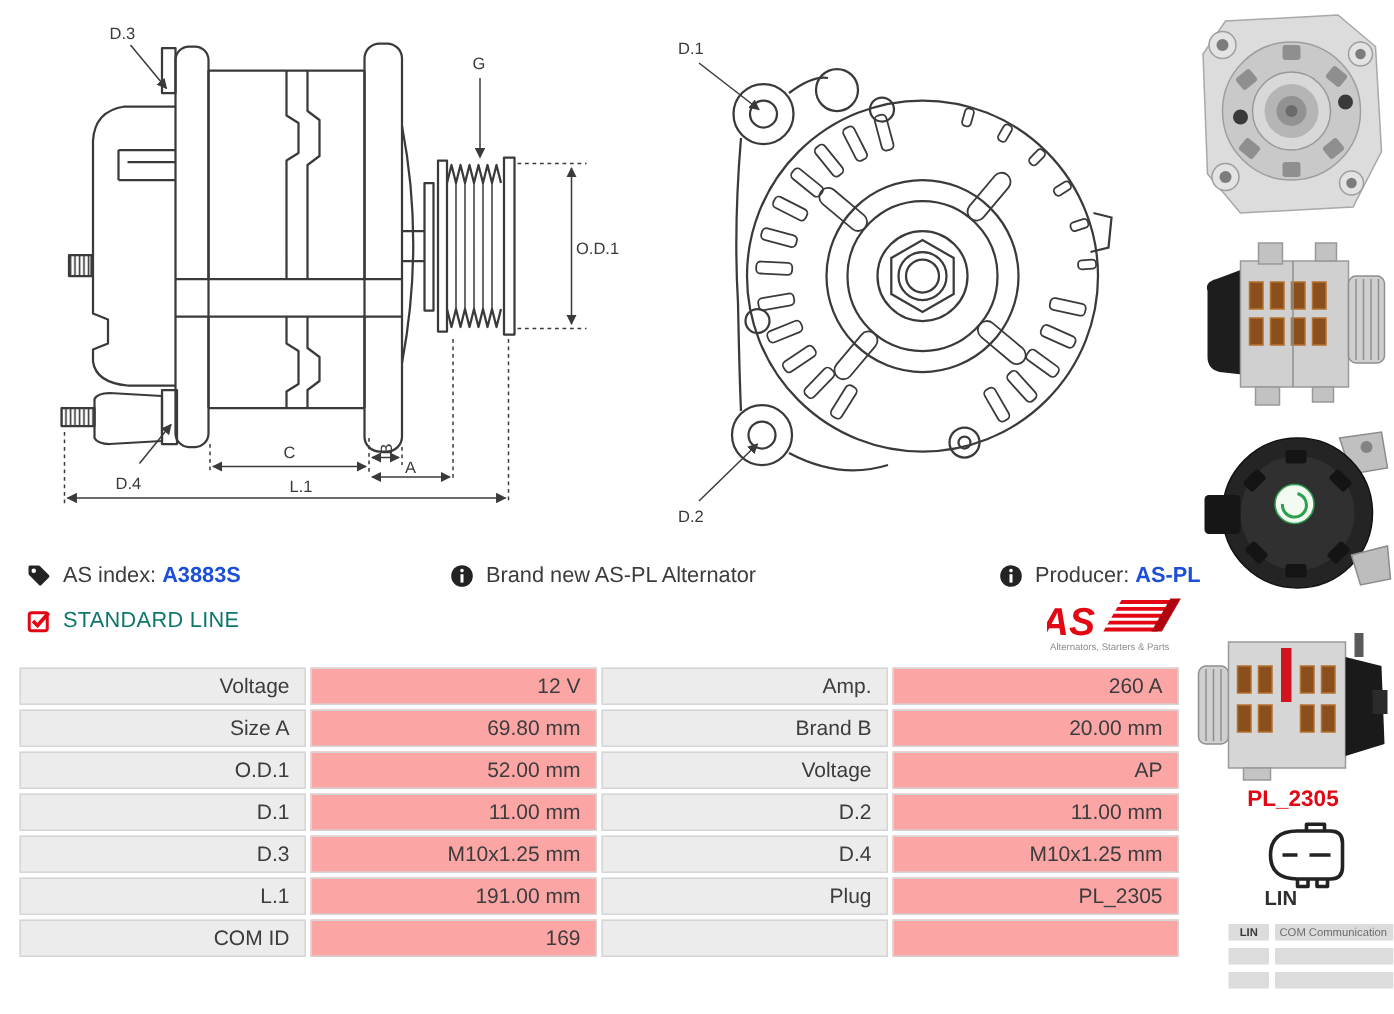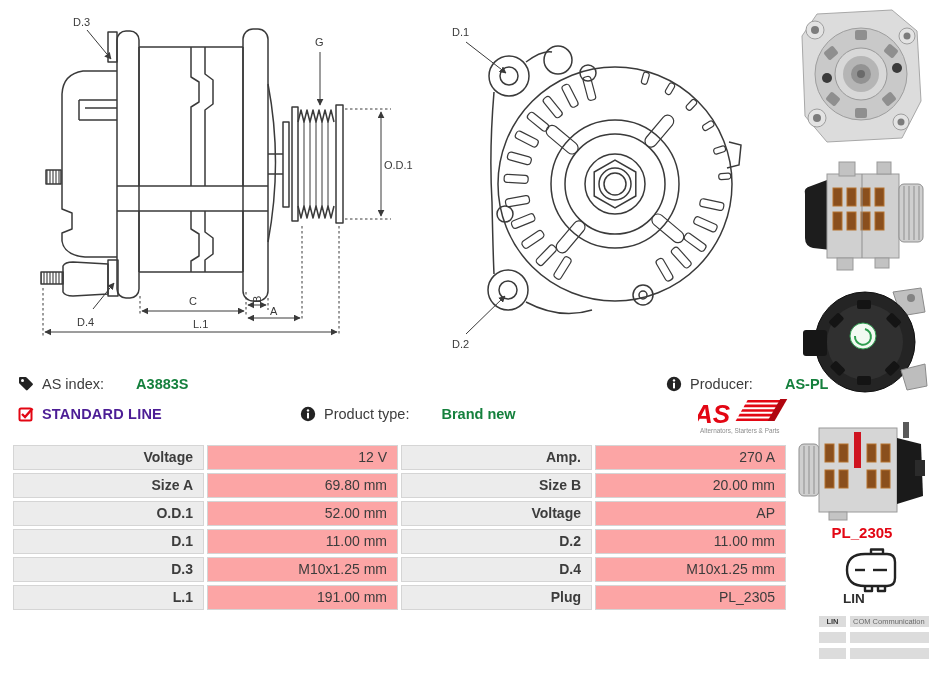--- a/index.html
+++ b/index.html
@@ -3,27 +3,27 @@
 <meta charset="utf-8">
 <style>
   html,body{margin:0;padding:0;background:#fff;}
   .canvas{position:relative;width:929px;height:676px;background:#fff;overflow:hidden;
           font-family:"Liberation Sans",sans-serif;color:#3c3c3c;}
   .abs{position:absolute;}
   
   .draw text{font-size:11px;fill:#3a3a3a;font-family:"Liberation Sans",sans-serif;}
   
   .info-item{position:absolute;display:flex;align-items:center;gap:8px;font-size:14.5px;color:#3c3c3c;white-space:nowrap;}
-  .info-item b{color:#15803d;margin-left:28px;}
-  .std{color:#4c1d95;font-weight:bold;letter-spacing:.2px;}
+  .info-item b{color:#1d4ed8;}
+  .std{color:#0f766e;font-weight:normal;letter-spacing:.2px;}
   
   table.spec{position:absolute;left:10px;top:442px;border-collapse:separate;border-spacing:3px;}
   table.spec td{width:175px;height:23px;line-height:23px;border:1px solid #d5d5d5;
                 font-size:14px;color:#3c3c3c;text-align:right;padding:0 10px 0 4px;}
-  table.spec td.lbl{background:#ececec;font-weight:bold;}
+  table.spec td.lbl{background:#ececec;}
   table.spec td.val{background:#fca5a5;}
   
   .plug-code{position:absolute;left:795px;top:524px;width:134px;text-align:center;
              font-size:15px;font-weight:bold;color:#e30613;}
   .lin-name{position:absolute;left:843px;top:591px;font-size:13.5px;font-weight:bold;color:#2e2e2e;}
   .mini{position:absolute;left:819px;top:616px;}
   .mini-row{display:flex;gap:4px;margin-bottom:5px;}
   .mini-key{width:27px;height:11px;background:#dcdcdc;font-size:7.5px;font-weight:bold;color:#3a3a3a;
             display:flex;align-items:center;justify-content:center;}
   .mini-val{width:81px;height:11px;background:#dcdcdc;font-size:7.5px;color:#6b6b6b;
@@ -291,74 +291,73 @@
 
   <div class="info-item" style="left:18px;top:376px">
     <svg width="16" height="16" viewBox="0 0 16 16">
       <path d="M1,2 Q1,1 2,1 L7.6,1 Q8.2,1 8.6,1.4 L14.6,7.4 Q15.4,8.2 14.6,9 L9.6,14 Q8.8,14.8 8,14 L1.4,7.4 Q1,7 1,6.4 Z" fill="#232323"></path>
       <circle cx="4.5" cy="4.5" r="1.5" fill="#fff"></circle>
     </svg>
     <span><span>AS index:</span>
     <b>A3883S</b></span>
   </div>
 
+  <div class="info-item" style="left:300px;top:376px">
+    <svg width="16" height="16" viewBox="0 0 16 16">
+      <circle cx="8" cy="8" r="7.2" fill="#232323"></circle>
+        <rect x="7" y="6.8" width="2" height="5.6" fill="#fff"></rect>
+        <circle cx="8" cy="4.4" r="1.2" fill="#fff"></circle>
+    </svg>
+    <span>Brand new AS-PL Alternator</span>
+  </div>
 
   <div class="info-item" style="left:666px;top:376px">
     <svg width="16" height="16" viewBox="0 0 16 16">
       <circle cx="8" cy="8" r="7.2" fill="#232323"></circle>
         <rect x="7" y="6.8" width="2" height="5.6" fill="#fff"></rect>
         <circle cx="8" cy="4.4" r="1.2" fill="#fff"></circle>
     </svg>
     <span><span>Producer:</span>
     <b>AS-PL</b></span>
   </div>
 
   <div class="info-item" style="left:18px;top:406px">
     <svg width="16" height="16" viewBox="0 0 16 16">
       <rect x="1.5" y="2.5" width="12" height="12" rx="1.5" fill="none" stroke="#e30613" stroke-width="2"></rect>
       <path d="M4,8 L7,11 L14.5,2.5" stroke="#e30613" stroke-width="2.4" fill="none"></path>
     </svg>
     <span class="std">STANDARD LINE</span>
   </div>
 
-  <div class="info-item" style="left:300px;top:406px">
-    <svg width="16" height="16" viewBox="0 0 16 16">
-      <circle cx="8" cy="8" r="7.2" fill="#232323"></circle>
-        <rect x="7" y="6.8" width="2" height="5.6" fill="#fff"></rect>
-        <circle cx="8" cy="4.4" r="1.2" fill="#fff"></circle>
-    </svg>
-    <span><span>Product type:</span>
-    <b>Brand new</b></span>
-  </div>
 
   <svg class="abs" style="left:698px;top:396px" width="95" height="40" viewBox="0 0 95 40">
     <text x="32" y="27" font-size="26" font-weight="bold" font-style="italic" fill="#e30613" font-family="Liberation Sans,sans-serif" text-anchor="end">AS</text>
     <g fill="#e30613" transform="translate(36,0) skewX(-30)">
       <rect x="16" y="4" width="36" height="2.6"></rect>
         <rect x="16" y="8.6" width="36" height="2.6"></rect>
       <rect x="16" y="13.2" width="36" height="2.6"></rect>
         <rect x="16" y="17.8" width="36" height="2.6"></rect>
       <rect x="16" y="22.4" width="36" height="2.6"></rect>
       <rect x="48" y="3" width="7" height="22" fill="#b0050f"></rect>
     </g>
     <text x="2" y="37" font-size="6.4" fill="#8d8d8d" font-family="Liberation Sans,sans-serif">Alternators, Starters &amp; Parts</text>
   </svg>
 
   <table class="spec">
     <tbody>
       <tr>
         <td class="lbl">Voltage</td>
         <td class="val">12 V</td>
         <td class="lbl">Amp.</td>
-        <td class="val">270 A</td>
+        <td class="val">260 A</td>
       </tr>
       <tr>
         <td class="lbl">Size A</td>
         <td class="val">69.80 mm</td>
-        <td class="lbl">Size B</td>
+        <td class="lbl">Brand B</td>
         <td class="val">20.00 mm</td>
       </tr>
       <tr>
         <td class="lbl">O.D.1</td>
         <td class="val">52.00 mm</td>
         <td class="lbl">Voltage</td>
         <td class="val">AP</td>
       </tr>
       <tr>
         <td class="lbl">D.1</td>
@@ -371,16 +370,22 @@
         <td class="val">M10x1.25 mm</td>
         <td class="lbl">D.4</td>
         <td class="val">M10x1.25 mm</td>
       </tr>
       <tr>
         <td class="lbl">L.1</td>
         <td class="val">191.00 mm</td>
         <td class="lbl">Plug</td>
         <td class="val">PL_2305</td>
       </tr>
+      <tr>
+        <td class="lbl">COM ID</td>
+        <td class="val">169</td>
+        <td class="lbl"></td>
+        <td class="val"></td>
+      </tr>
     </tbody>
   </table>
 
 </div>
 
 </body></html>

